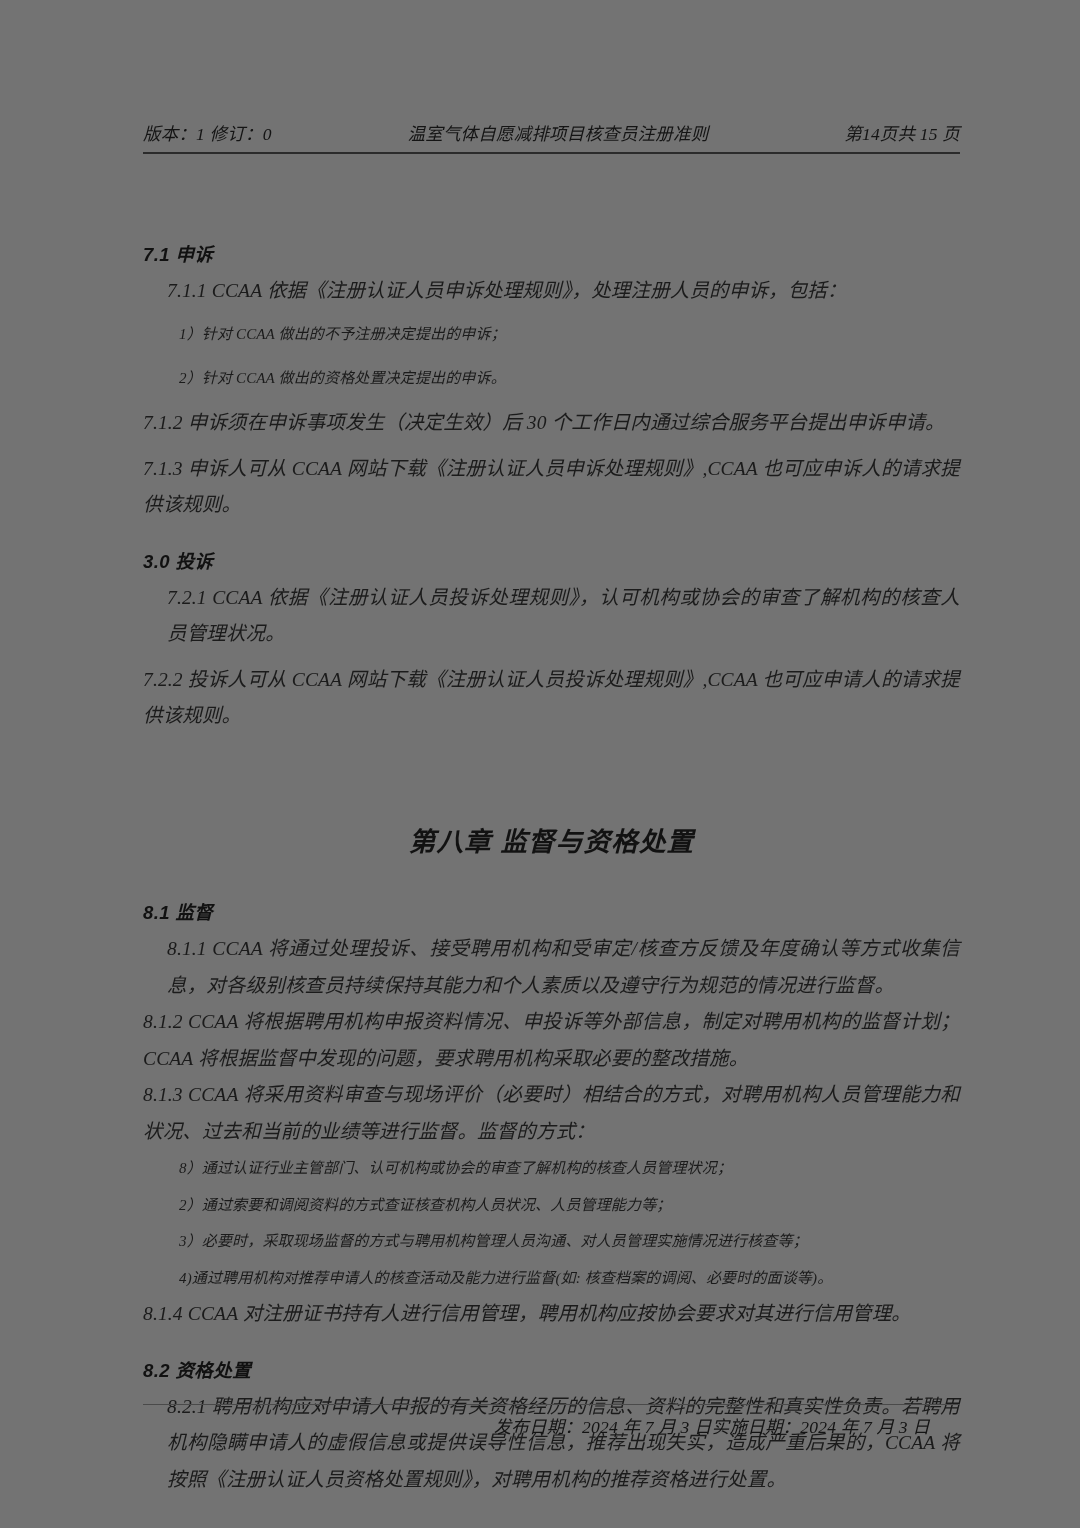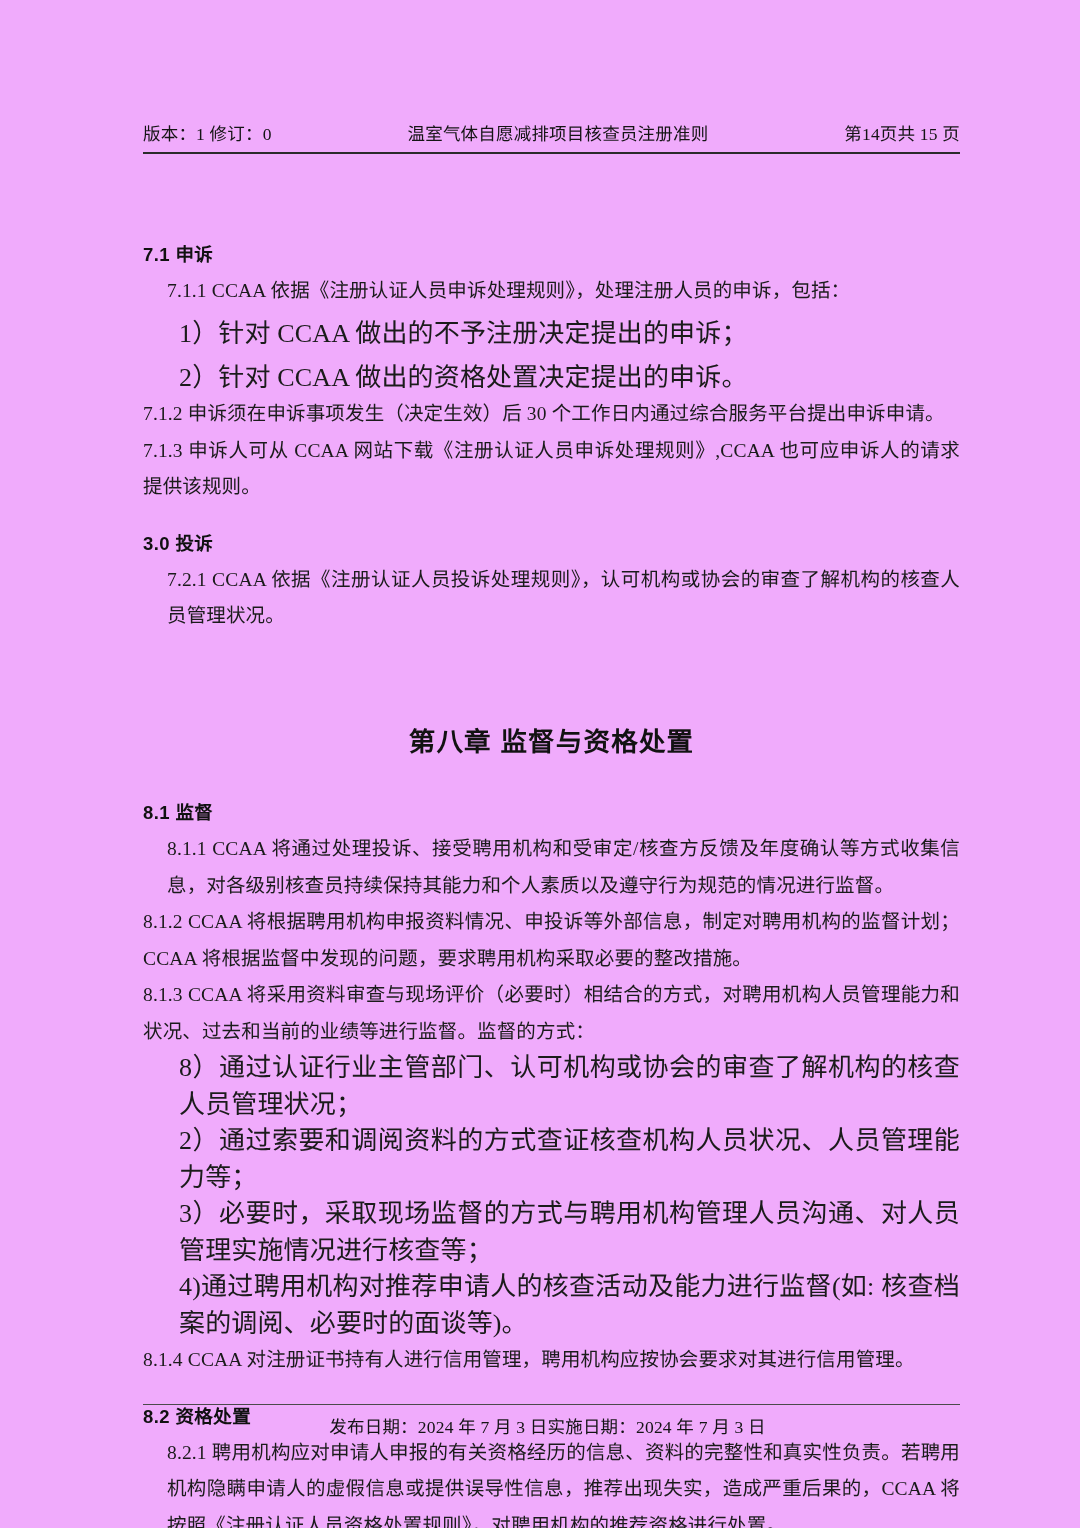--- a/index.html
+++ b/index.html
@@ -6,25 +6,26 @@
   html, body {
     margin: 0;
     padding: 0;
     background: #ffffff;
   }
   .page {
     position: relative;
     width: 1080px;
     height: 1528px;
     margin: 0 auto;
-    background: #f0abfc;
+    background: #737373;
     box-sizing: border-box;
     overflow: hidden;
     font-family: "Liberation Serif", "DejaVu Serif", serif;
     color: #1b1b1b;
+    font-style: italic;
   }
 
   
   .page-header {
     position: absolute;
     left: 143px;
     top: 124px;
     width: 817px;
     display: flex;
     justify-content: space-between;
@@ -87,28 +88,28 @@
   p.clause {
     margin: 0;
     padding: 0;
     font-size: 19.5px;
     line-height: 36.5px;
     text-align: justify;
     text-justify: inter-ideograph;
     letter-spacing: 0.15px;
     color: #1b1b1b;
   }
-  p.clause.gap      { }
+  p.clause.gap      { margin-top: 9px; }
   p.clause.gap-sm   { margin-top: 5px; margin-left: 24px; }
   p.clause.multi    { text-align: justify; }
 
   p.sub {
     margin: 0;
     padding: 0 0 0 36px;
-    font-size: 26px;
+    font-size: 15px;
     line-height: 36.5px;
     letter-spacing: 0.15px;
     color: #1b1b1b;
     text-align: justify;
   }
   p.sub.gap { margin-top: 7px; }
 
   
   .footer-rule {
     position: absolute;
@@ -117,21 +118,21 @@
     width: 817px;
     height: 0;
     border-top: 1.8px solid #4a4a4a;
   }
   .page-footer {
     position: absolute;
     left: 143px;
     top: 1416px;
     width: 817px;
     display: flex;
-    justify-content: center;
+    justify-content: flex-end;
     font-size: 17.5px;
     line-height: 1.3;
     letter-spacing: 0.2px;
     color: #141414;
   }
   .page-footer .ftr-left  { padding-left: 22px; white-space: nowrap; }
   .page-footer .ftr-right { padding-right: 30px; white-space: nowrap; }
 </style>
 </head>
 <body>
@@ -152,20 +153,21 @@
 
     <p class="clause gap-sm">7.1.1 CCAA 依据《注册认证人员申诉处理规则》，处理注册人员的申诉，包括：</p>
     <p class="sub gap">1）针对 CCAA 做出的不予注册决定提出的申诉；</p>
     <p class="sub gap">2）针对 CCAA 做出的资格处置决定提出的申诉。</p>
     <p class="clause gap">7.1.2 申诉须在申诉事项发生（决定生效）后 30 个工作日内通过综合服务平台提出申诉申请。</p>
     <p class="clause gap">7.1.3 申诉人可从 CCAA 网站下载《注册认证人员申诉处理规则》,CCAA 也可应申诉人的请求提供该规则。</p>
 
     <h2 class="section s72">3.0 投诉</h2>
 
     <p class="clause gap-sm">7.2.1 CCAA 依据《注册认证人员投诉处理规则》，认可机构或协会的审查了解机构的核查人员管理状况。</p>
+    <p class="clause gap">7.2.2 投诉人可从 CCAA 网站下载《注册认证人员投诉处理规则》,CCAA 也可应申请人的请求提供该规则。</p>
 
     <h1 class="chapter ch8">第八章  监督与资格处置</h1>
 
     <h2 class="section s81">8.1 监督</h2>
 
     <p class="clause multi gap-sm">8.1.1 CCAA 将通过处理投诉、接受聘用机构和受审定/核查方反馈及年度确认等方式收集信息，对各级别核查员持续保持其能力和个人素质以及遵守行为规范的情况进行监督。</p>
     <p class="clause multi">8.1.2 CCAA 将根据聘用机构申报资料情况、申投诉等外部信息，制定对聘用机构的监督计划；CCAA 将根据监督中发现的问题，要求聘用机构采取必要的整改措施。</p>
     <p class="clause multi">8.1.3 CCAA 将采用资料审查与现场评价（必要时）相结合的方式，对聘用机构人员管理能力和状况、过去和当前的业绩等进行监督。监督的方式：</p>
     <p class="sub">8）通过认证行业主管部门、认可机构或协会的审查了解机构的核查人员管理状况；</p>
     <p class="sub">2）通过索要和调阅资料的方式查证核查机构人员状况、人员管理能力等；</p>

